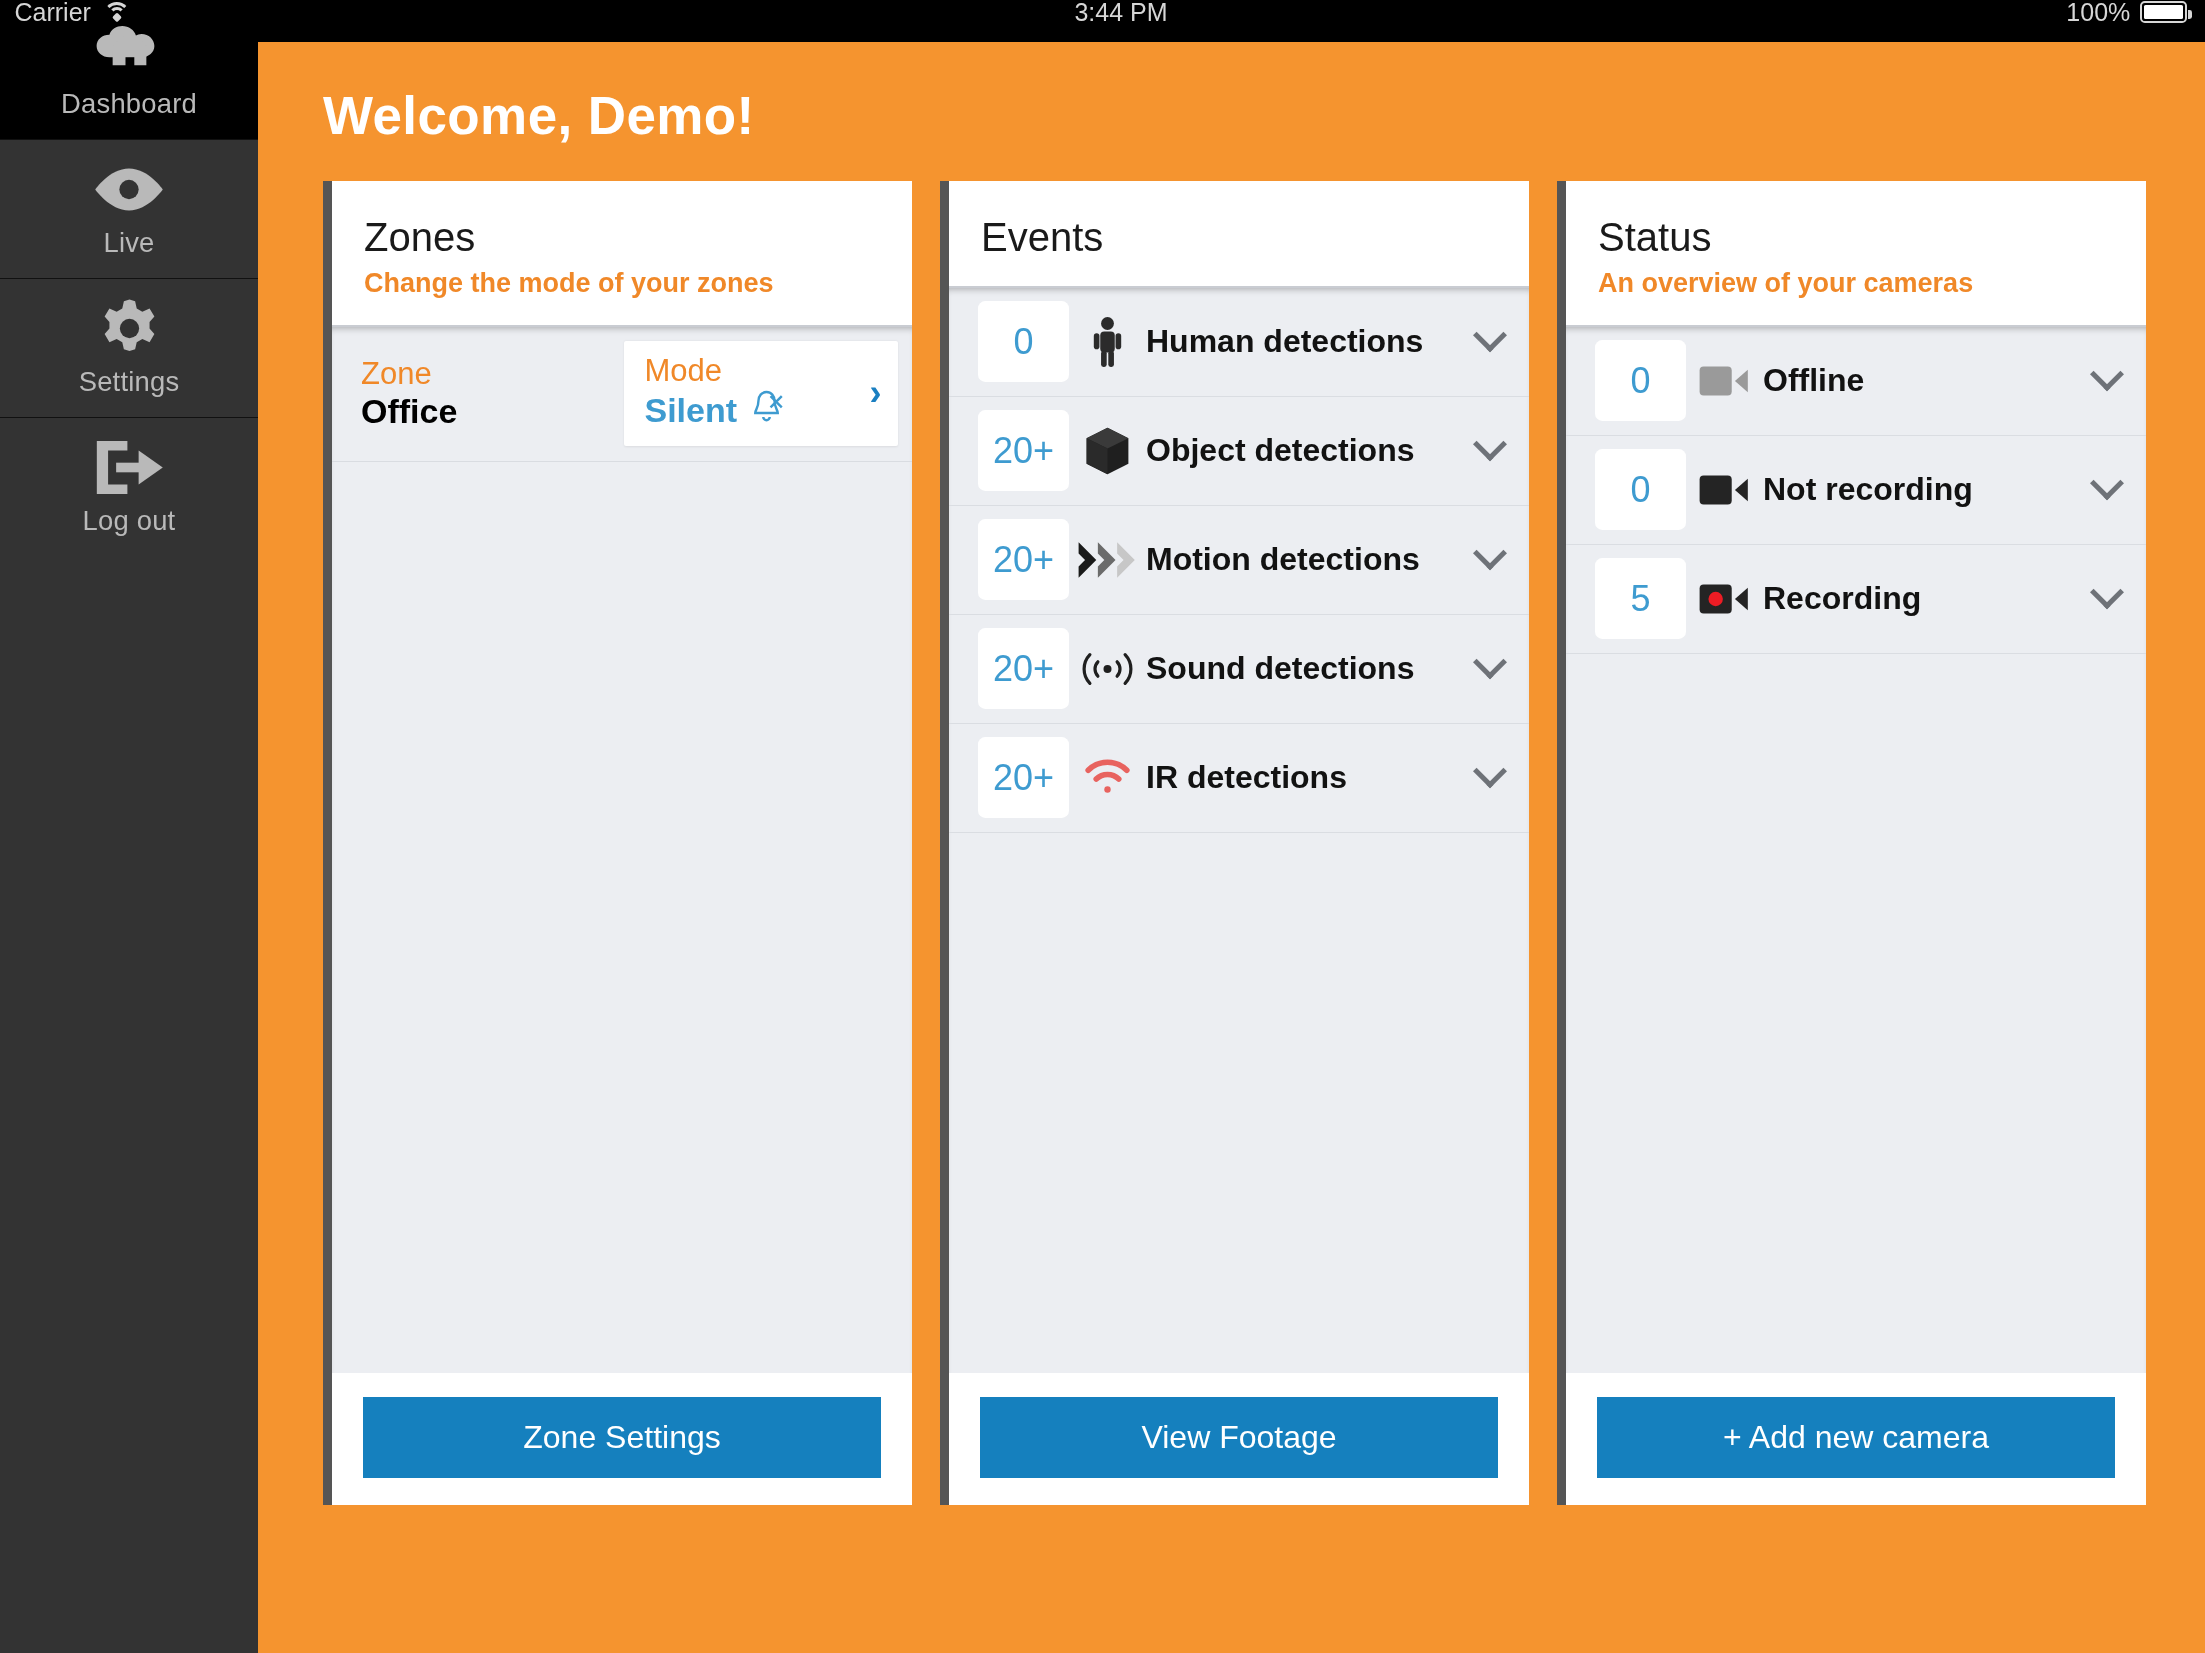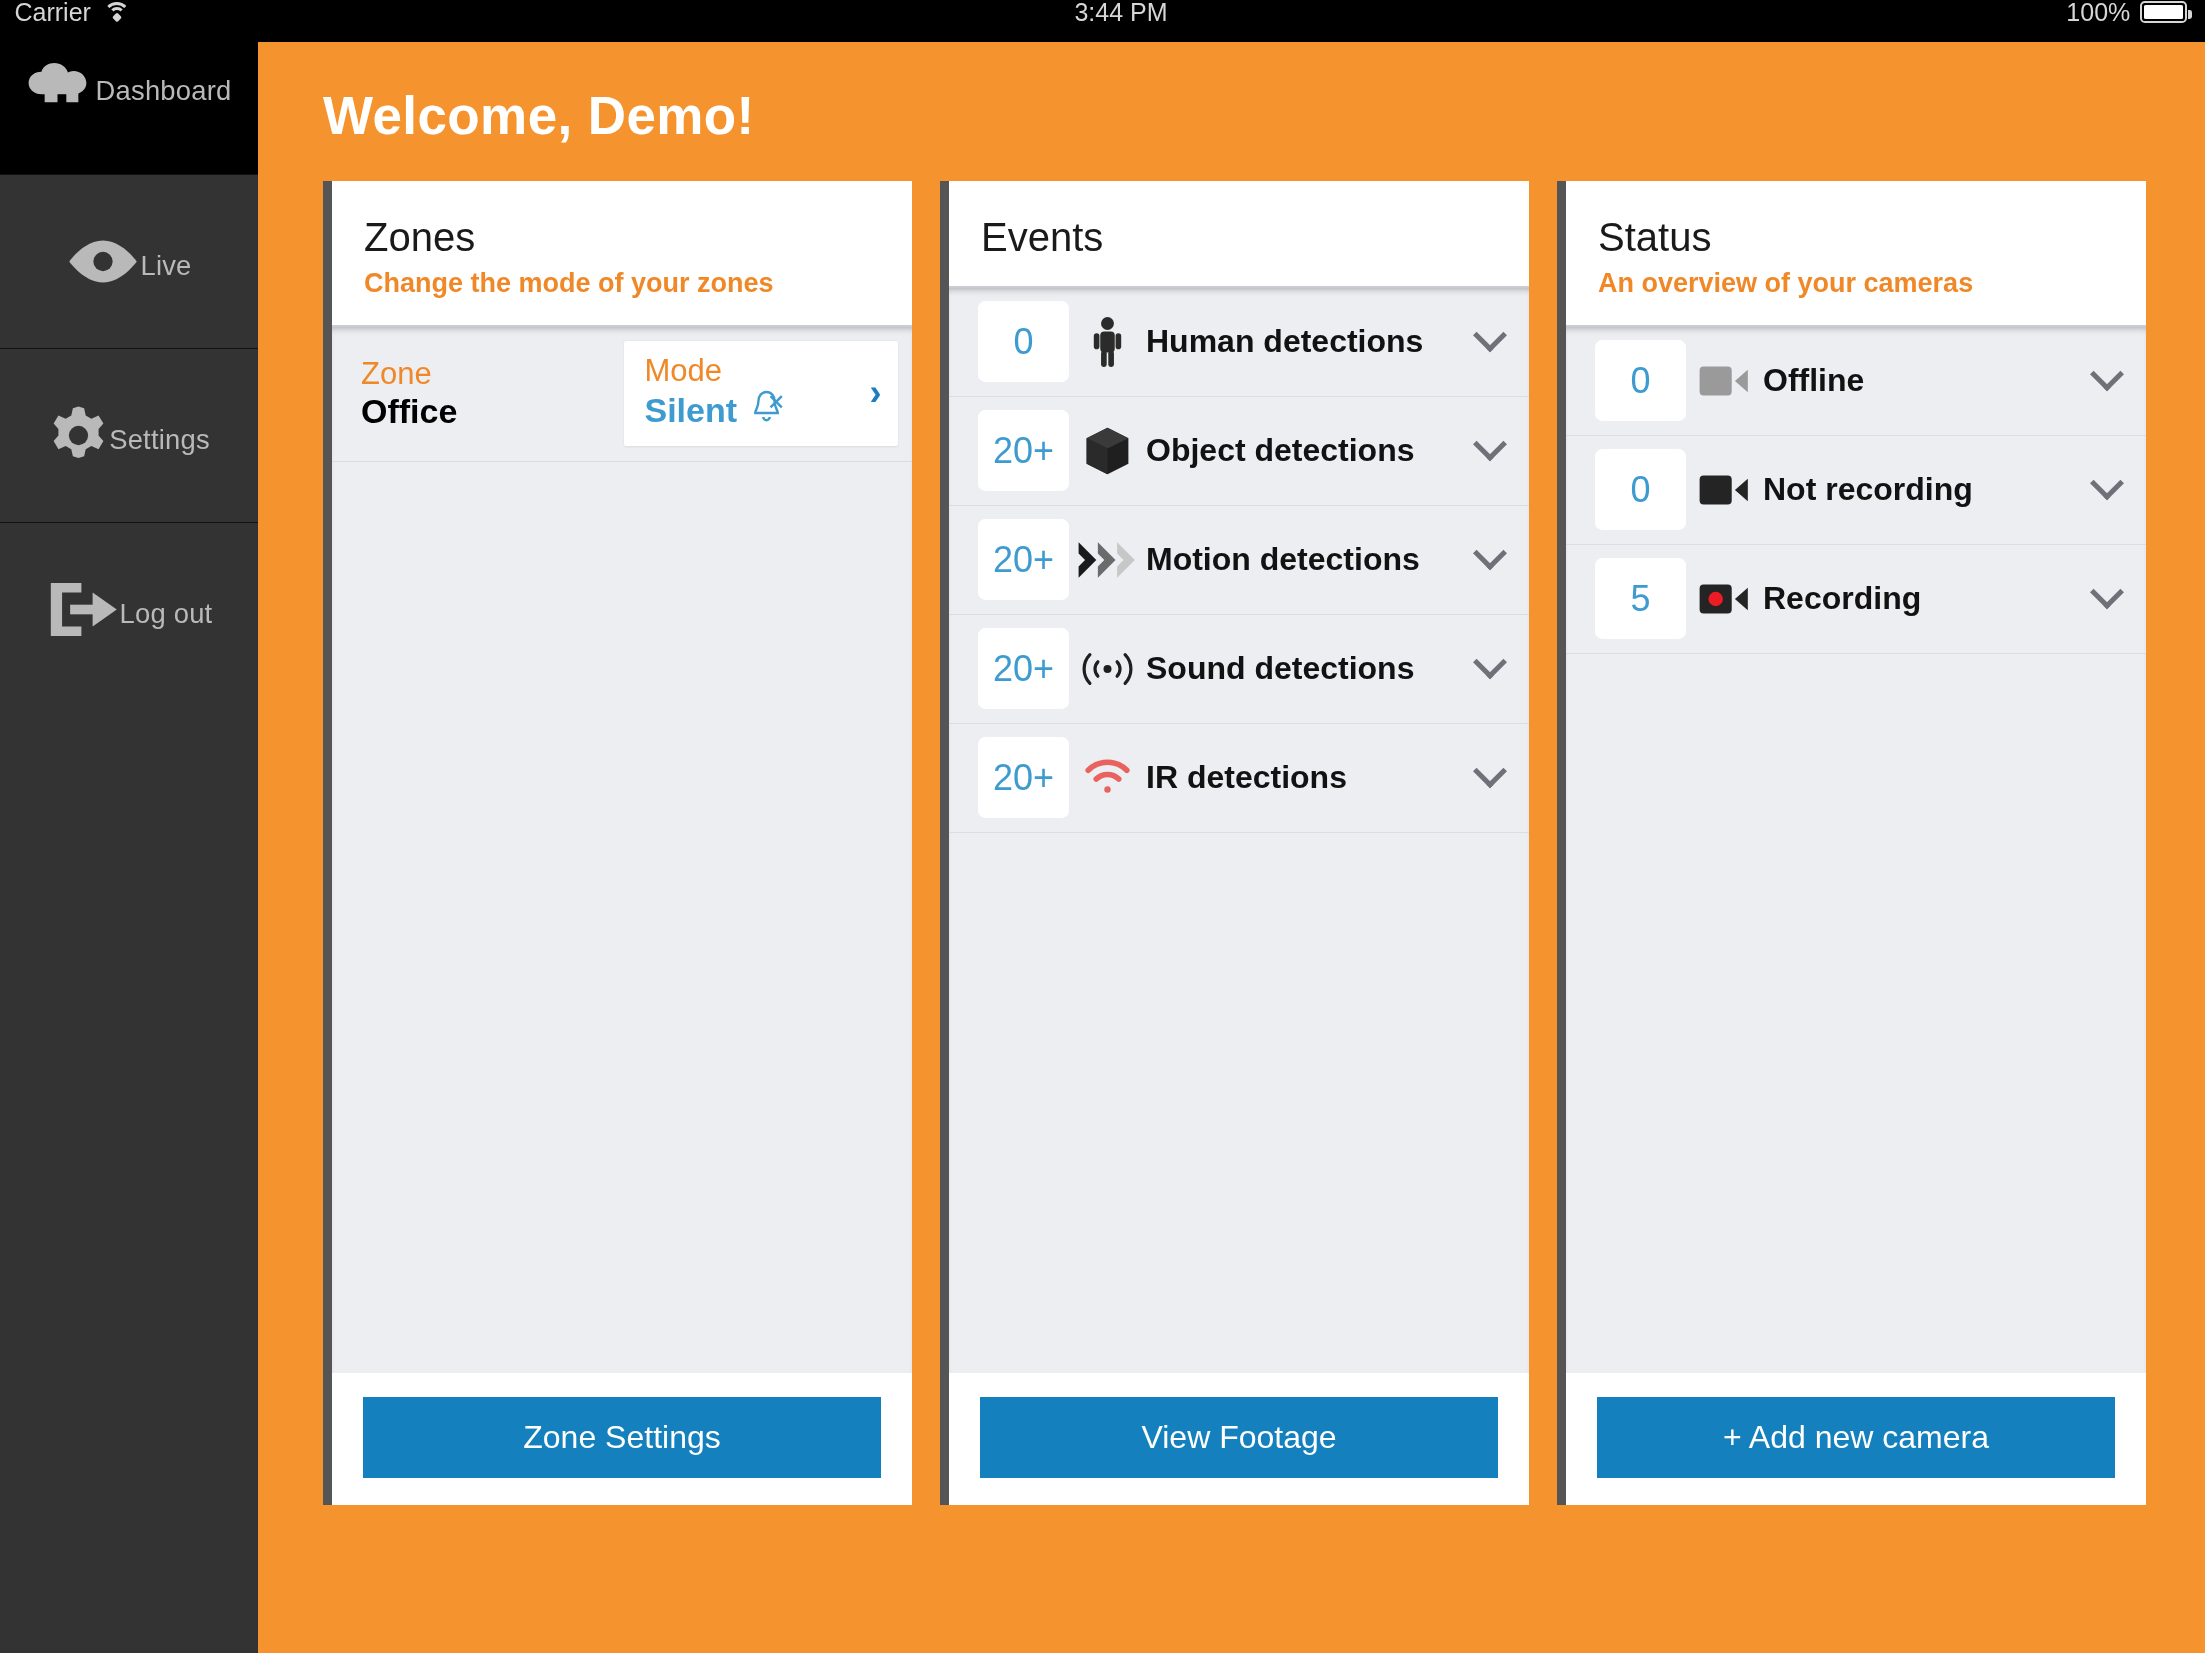--- a/index.html
+++ b/index.html
@@ -45,22 +45,22 @@
   }
   .battery > span { display: block; height: 100%; background: #fff; border-radius: 1.6px; }
 
   
   .sidebar {
     position: absolute; top: 0; left: 0;
     width: 258px; height: 1653px;
     background: #333333; z-index: 20;
   }
   .nav-item {
-    height: 174px; width: 100%;
-    display: flex; flex-direction: row;
+    height: 139px; width: 100%;
+    display: flex; flex-direction: column;
     align-items: center; justify-content: center;
     color: #b9b9b9; background: #333333;
     border-top: 1.6px solid #111;
     cursor: pointer;
   }
   .nav-item:first-child { border-top: none; }
   .nav-item.active { background: #000000; }
   .nav-label { font-size: 27.4px; margin-top: 8px; letter-spacing: 0.2px; }
   .nav-icon { height: 60px; display: flex; align-items: center; justify-content: center; }
   .nav-icon svg { fill: #b9b9b9; }

